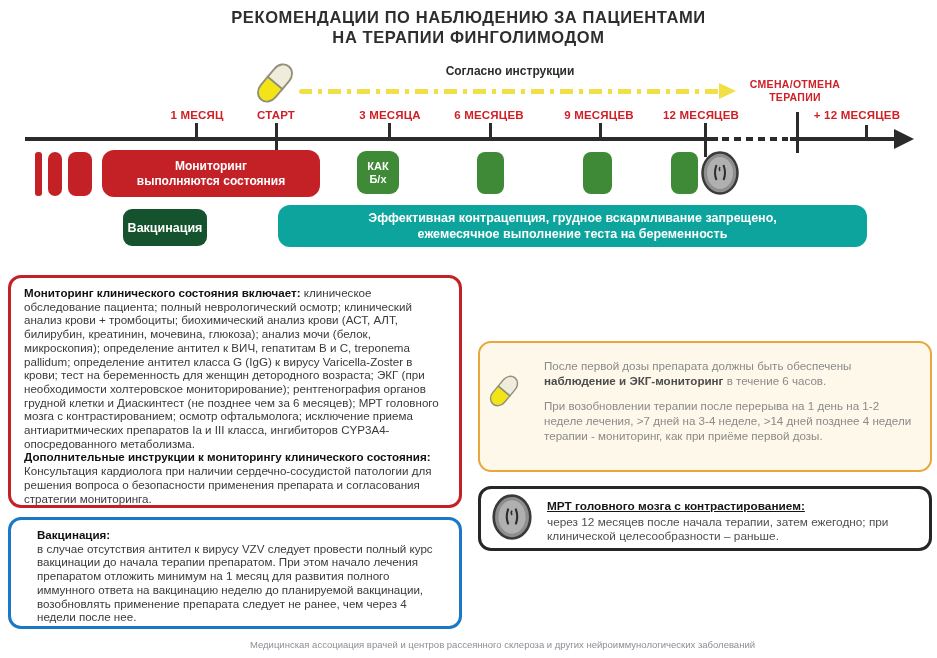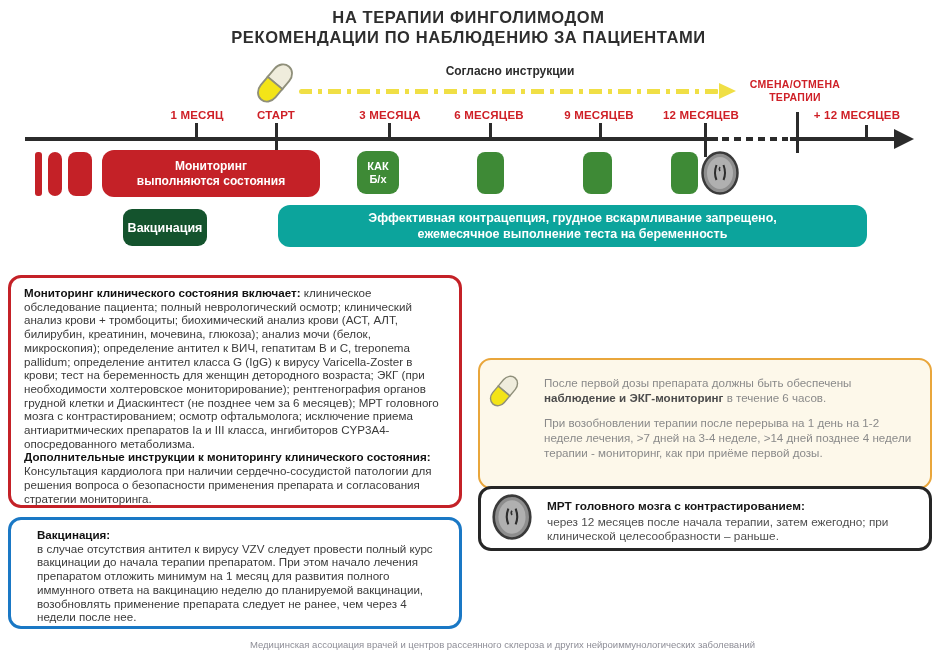--- a/index.html
+++ b/index.html
@@ -51,40 +51,40 @@
 
   
   .box { position:absolute; background:#fff; border-radius:13px; }
   .box-mon  { left:8px;  top:275px; width:454px; height:233px; border:3px solid #c42127;
               padding:8px 13px; font-size:11.6px; line-height:13.7px; color:#3a3a3a; }
   .box-vacc { left:8px;  top:517px; width:454px; height:112px; border:3px solid #1a78c5;
               padding:8px 26px; font-size:11.6px; line-height:13.7px; color:#3a3a3a; }
   .box-kak  { left:478px; top:272px; width:454px; height:62px; border:2.5px solid #4f9d44;
               padding:8px 13px 8px 29px; font-size:11.6px; line-height:14.5px; color:#6f6f6f; }
   .box-ecg  { left:478px; top:341px; width:454px; height:131px; border:2.5px solid #e9a63b;
-              background:#fdf8ea; padding:15px 16px 10px 64px; font-size:11.6px; line-height:15px; color:#8a8a8a;margin-top:17px; }
+              background:#fdf8ea; padding:15px 16px 10px 64px; font-size:11.6px; line-height:15px; color:#8a8a8a; }
   .box-mri  { left:478px; top:486px; width:454px; height:65px; border:3px solid #262626;
               padding:10px 14px 8px 66px; font-size:11.8px; line-height:14px; color:#4f4f4f; }
   .bold-dark { font-weight:bold; color:#111111; }
   .bold-gray { font-weight:bold; color:#4c4c4c; }
   .box-ecg p + p { margin-top:10px; }
-  .mri-title { font-weight:bold; color:#161616; margin-bottom:2px; }
+  .mri-title { font-weight:bold; color:#161616; margin-bottom:2px;text-decoration:underline; }
   .kak-title { font-weight:bold; color:#3c3c3c; }
 
   .footer { position:absolute; left:0; top:639px; width:937px; text-align:center;
             font-size:9.5px; color:#8d8d96;margin-left:34px; }
 </style>
 </head>
 <body>
 
 <div id="canvas">
 
   <div class="title">
+    <div>РЕКОМЕНДАЦИИ ПО НАБЛЮДЕНИЮ ЗА ПАЦИЕНТАМИ</div>
     <div>НА ТЕРАПИИ ФИНГОЛИМОДОМ</div>
-    <div>РЕКОМЕНДАЦИИ ПО НАБЛЮДЕНИЮ ЗА ПАЦИЕНТАМИ</div>
   </div>
 
   <svg class="icon-abs" style="left:251px; top:58px;" width="48" height="50" viewBox="0 0 40 40">
     <g transform="rotate(40 20 20)">
       <path d="M12,20 L12,11 A8,9 0 0 1 28,11 L28,20 Z" fill="#efecdc" stroke="#8f8f7a" stroke-width="1.5"></path>
       <path d="M12,20 L12,29 A8,9 0 0 0 28,29 L28,20 Z" fill="#f3e418" stroke="#8f8f7a" stroke-width="1.5"></path>
     </g>
   </svg>
   <div class="instr">Согласно инструкции</div>
   <div class="yline"></div>

